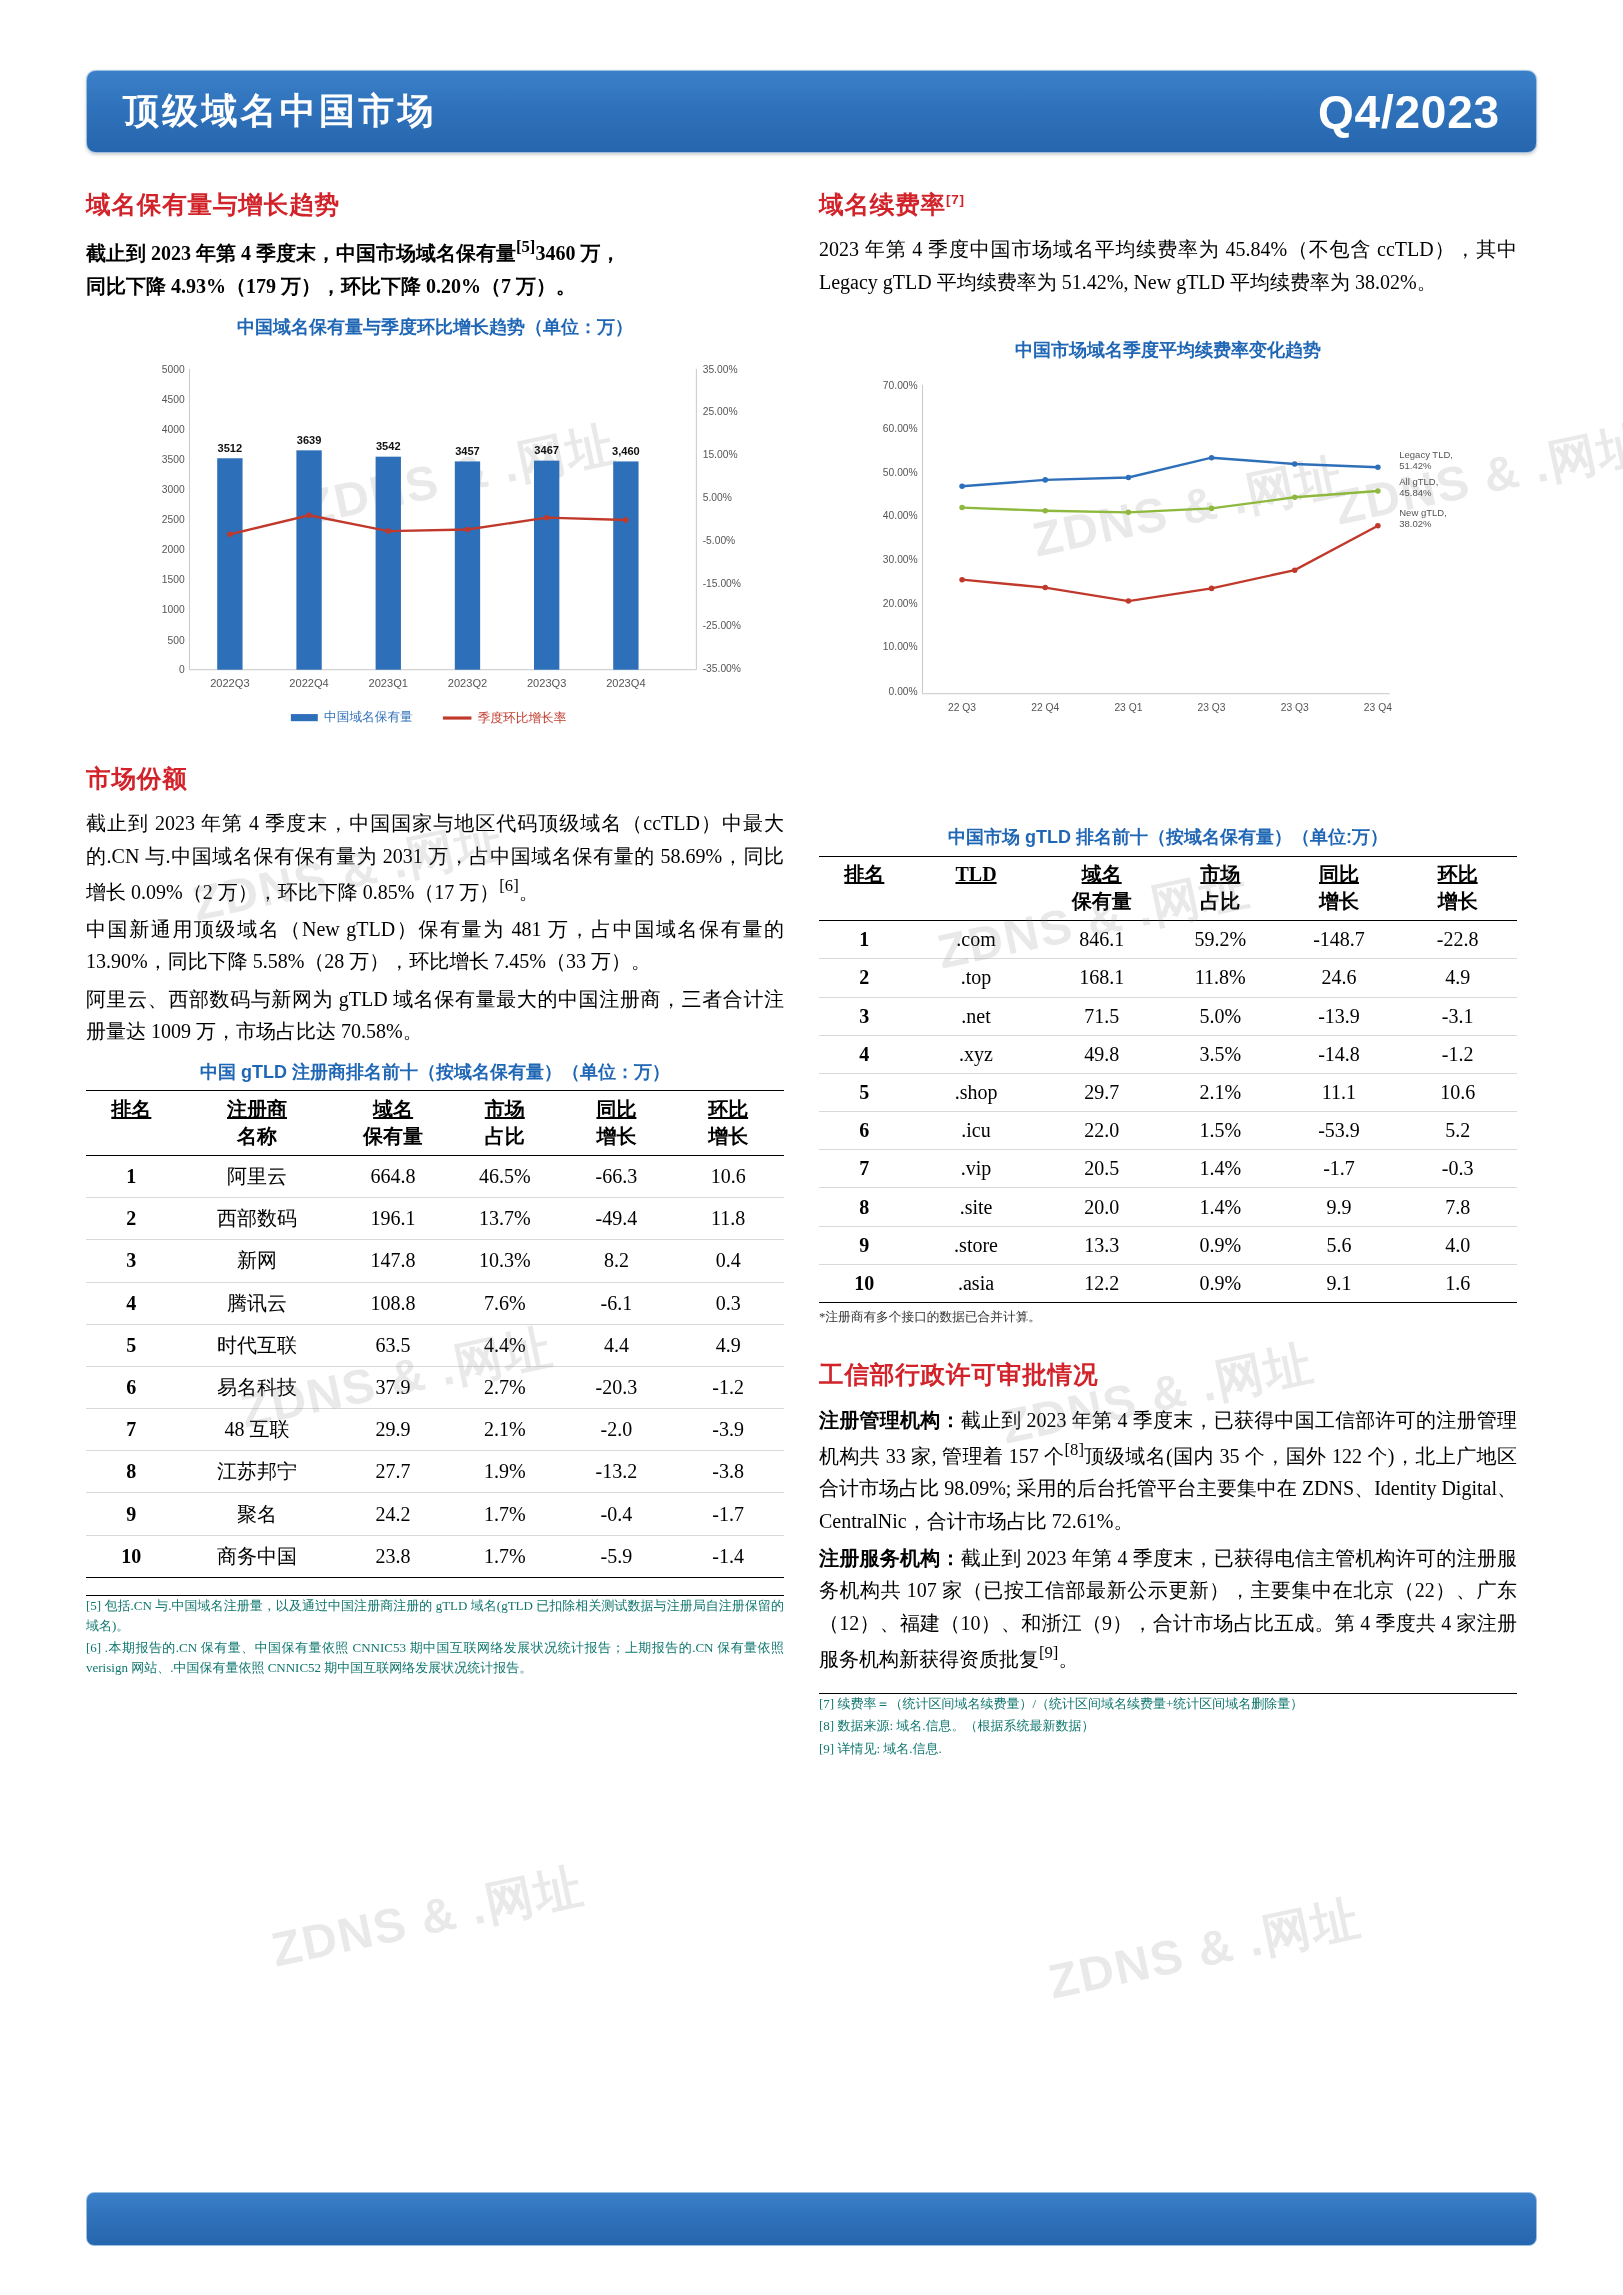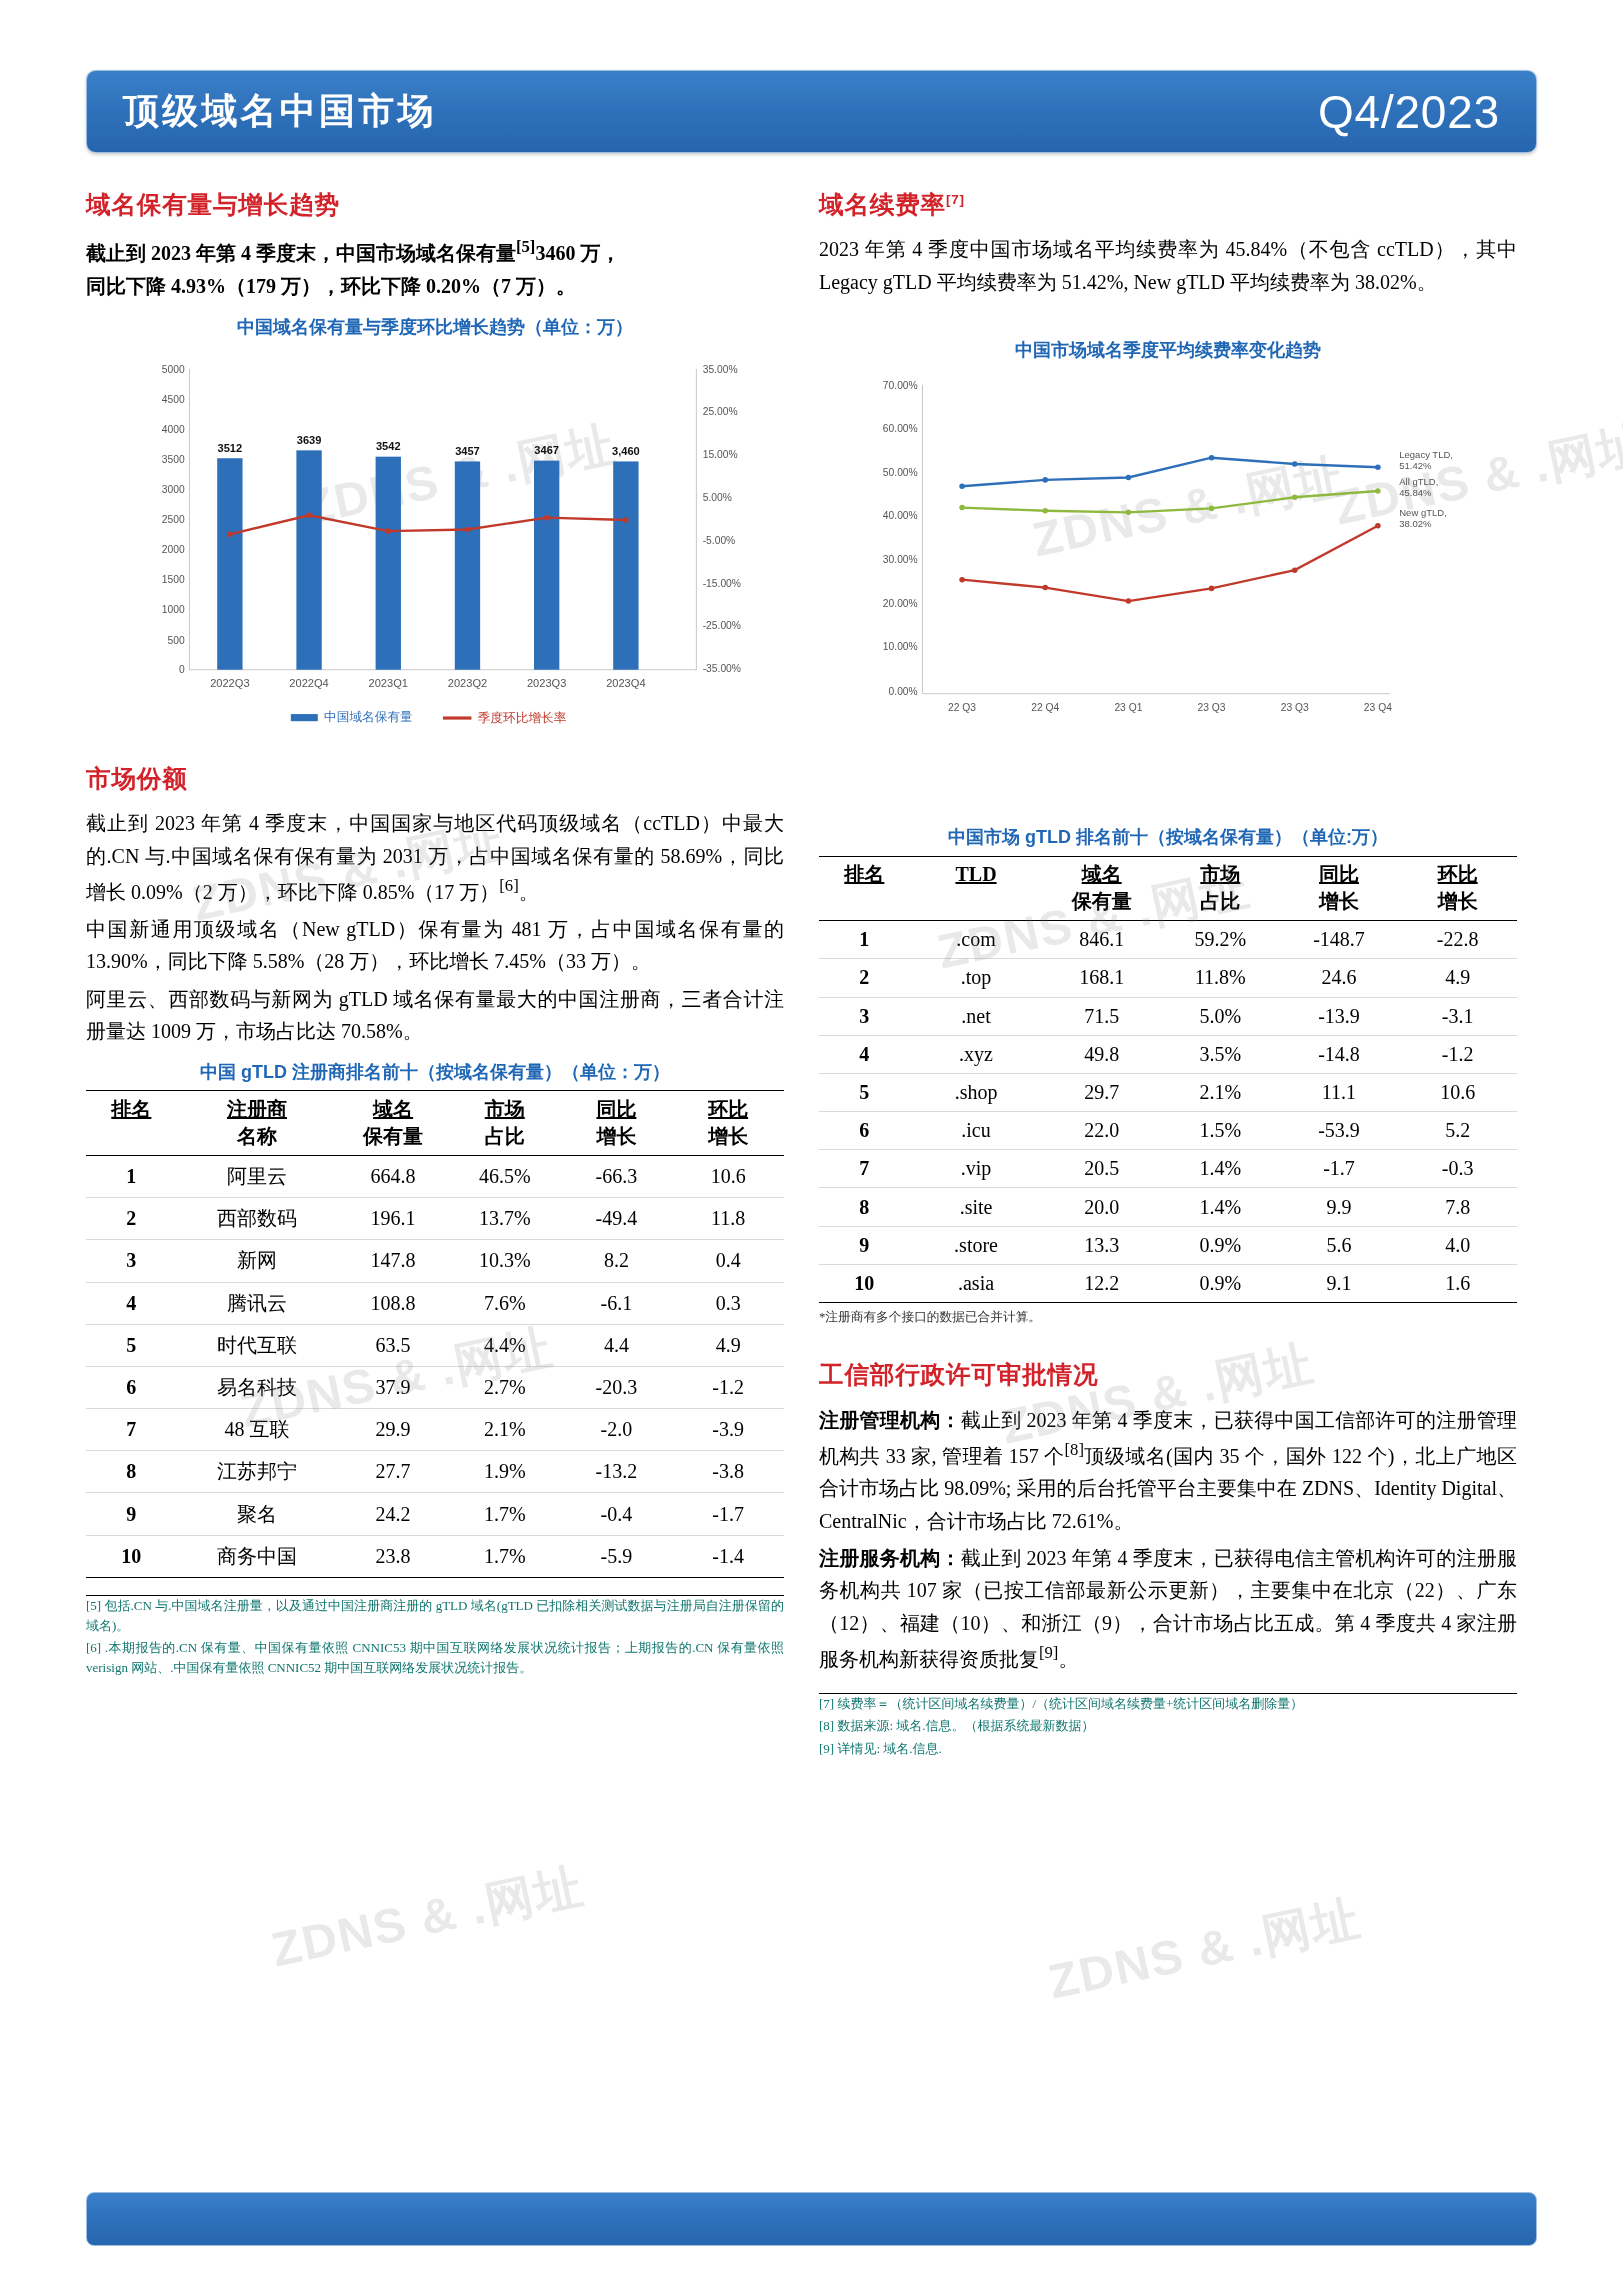--- a/index.html
+++ b/index.html
@@ -35,21 +35,21 @@
   .header .h-title{
     color:#fff;
     font-family:"Liberation Sans", sans-serif;
     font-weight:bold;
     font-size:36px;
     letter-spacing:3.2px;
   }
   .header .h-quarter{
     color:#fff;
     font-family:"Liberation Sans", sans-serif;
-    font-weight:normal;
+    font-weight:bold;
     font-size:46px;
     letter-spacing:0.8px;
   }
   
   .columns{
     display:flex;
     gap:35px;
     margin:30px 86px 0 86px;
   }
   .col{width:698px;}

